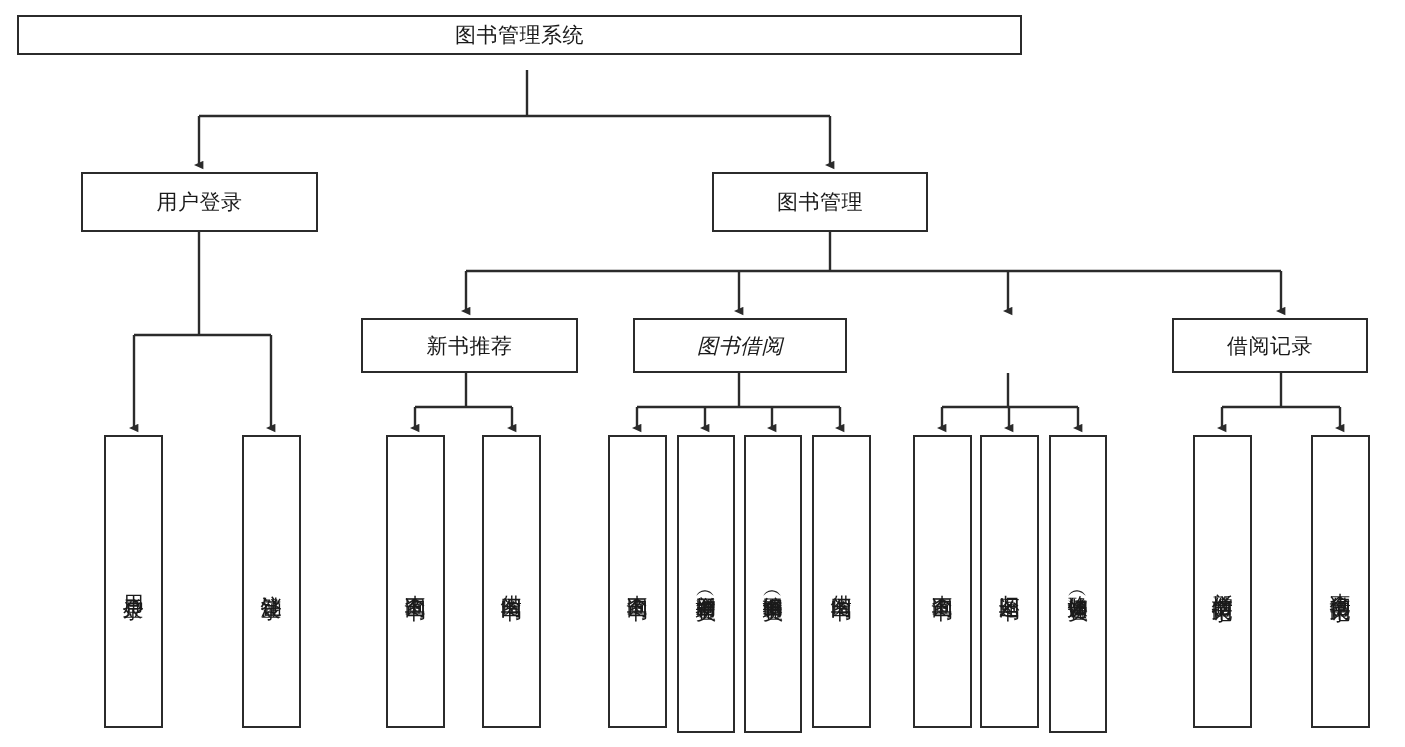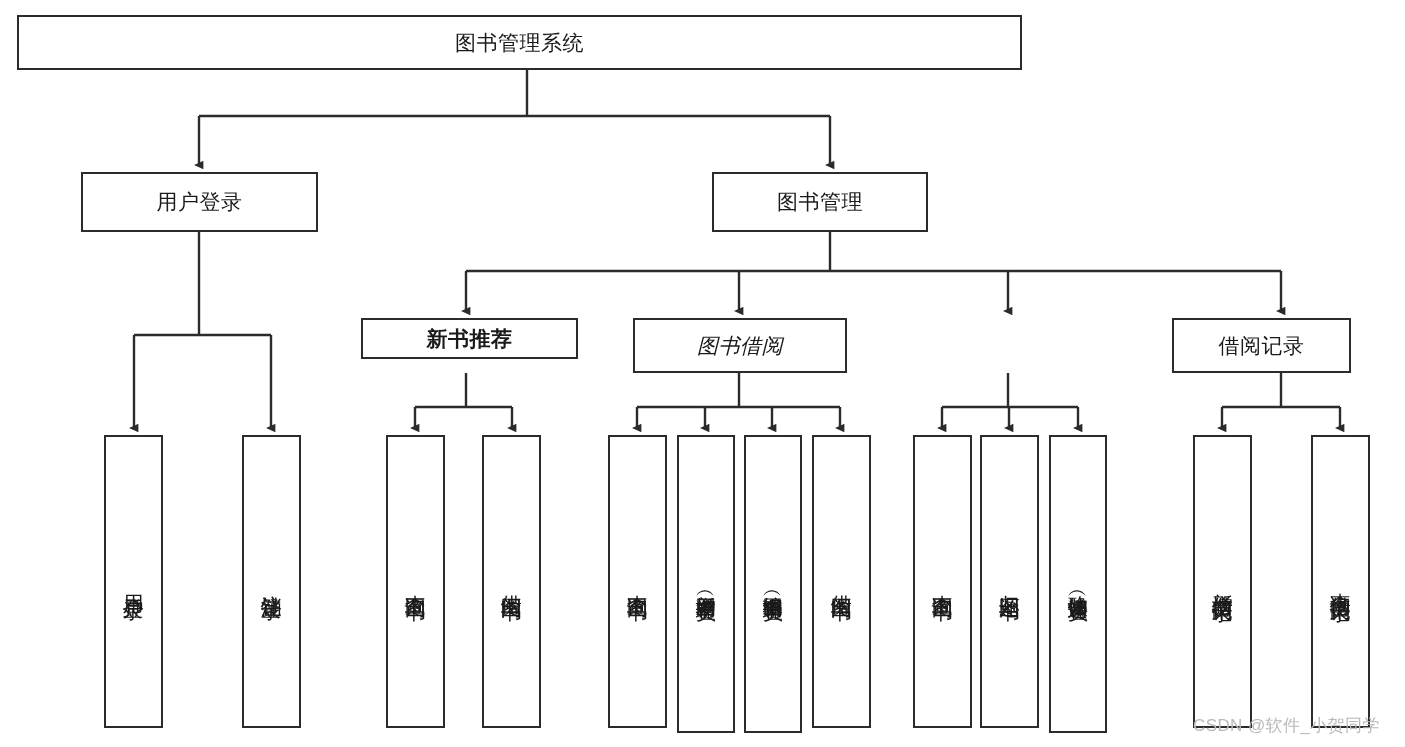--- a/index.html
+++ b/index.html
@@ -119,38 +119,38 @@
       <path d="M1009,407 L1009,428" marker-end="url(#arrow)"></path>
       <path d="M1078,407 L1078,428" marker-end="url(#arrow)"></path>
 
       <path d="M1281,373 L1281,407"></path>
       <path d="M1222,407 L1340,407"></path>
       <path d="M1222,407 L1222,428" marker-end="url(#arrow)"></path>
       <path d="M1340,407 L1340,428" marker-end="url(#arrow)"></path>
     </g>
   </svg>
 
-  <div class="node horizontal" style="left:17px; top:15px; width:1005px; height:55px;">
+  <div class="node horizontal" style="left:17px; top:15px; width:1005px; height:40px;">
     <span class="node-label">图书管理系统</span>
   </div>
 
   <div class="node horizontal" style="left:81px; top:172px; width:237px; height:60px;">
     <span class="node-label">用户登录</span>
   </div>
   <div class="node horizontal" style="left:712px; top:172px; width:216px; height:60px;">
     <span class="node-label">图书管理</span>
   </div>
 
-  <div class="node horizontal" style="left:361px; top:318px; width:217px; height:41px;font-weight:bold;">
+  <div class="node horizontal" style="left:361px; top:318px; width:217px; height:55px;">
     <span class="node-label">新书推荐</span>
   </div>
   <div class="node horizontal" style="left:633px; top:318px; width:214px; height:55px;font-style:italic;">
     <span class="node-label">图书借阅</span>
   </div>
-  <div class="node horizontal" style="left:1172px; top:318px; width:179px; height:55px;">
+  <div class="node horizontal" style="left:1172px; top:318px; width:196px; height:55px;">
     <span class="node-label">借阅记录</span>
   </div>
 
   <div class="node vertical" style="left:104px; top:435px; width:59px; height:293px;">
     <span class="node-label">用户登录</span>
   </div>
   <div class="node vertical" style="left:242px; top:435px; width:59px; height:293px;">
     <span class="node-label">注销登录</span>
   </div>
 
@@ -184,15 +184,14 @@
     <span class="node-label">确认归还（管理员）</span>
   </div>
 
   <div class="node vertical" style="left:1193px; top:435px; width:59px; height:293px;">
     <span class="node-label">新增借阅记录</span>
   </div>
   <div class="node vertical" style="left:1311px; top:435px; width:59px; height:293px;">
     <span class="node-label">查询借阅记录</span>
   </div>
 
-  <div class="watermark">CSDN @软件_小贺同学</div>
 
 </div>
 
 </body></html>

